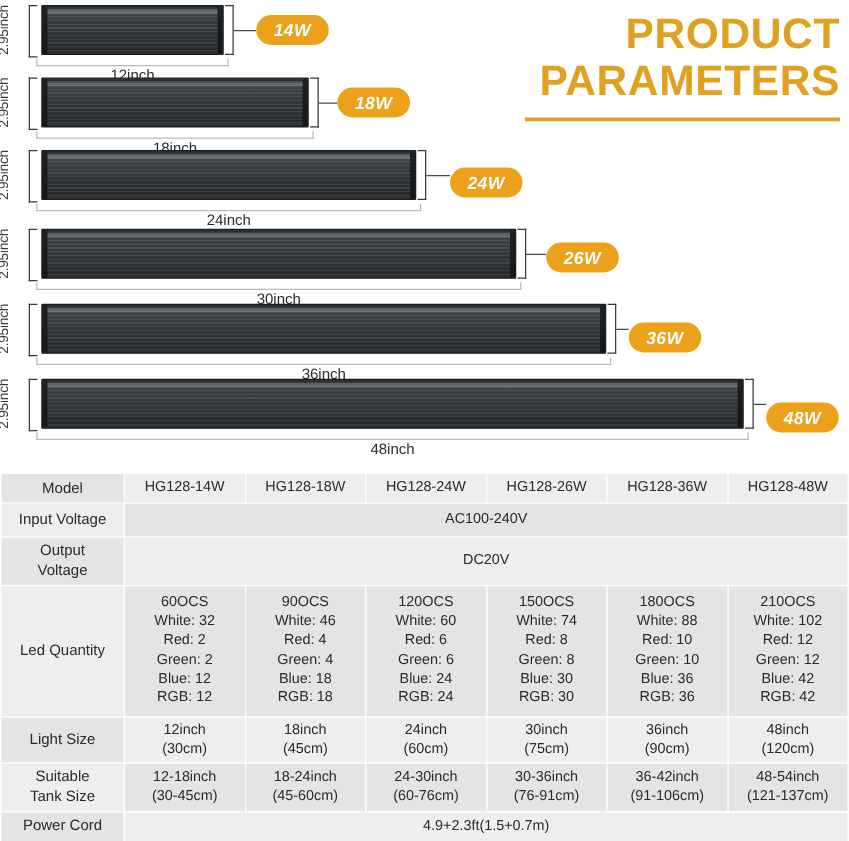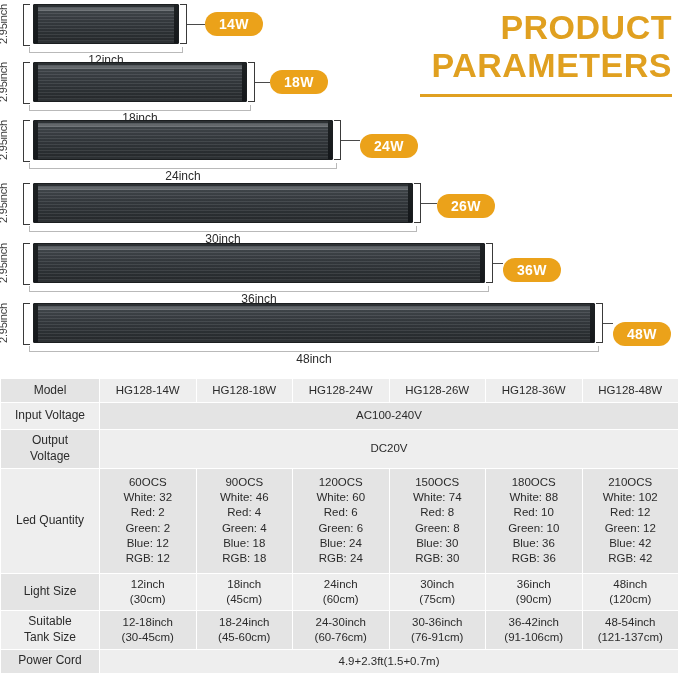--- a/index.html
+++ b/index.html
@@ -142,20 +142,21 @@
     position: absolute;
     background: #eba21a;
     color: #ffffff;
     font-weight: bold;
     font-size: 14px;
     padding: 5px 14px;
     border-radius: 13px;
     line-height: 1;
     white-space: nowrap;
     letter-spacing: 0.3px;
+    font-style: italic;
   }
 
   
   .hbracket {
     position: absolute;
     box-sizing: border-box;
     height: 6px;
     border-left: 1px solid #b9b9b9;
     border-right: 1px solid #b9b9b9;
     border-bottom: 1px solid #b9b9b9;

